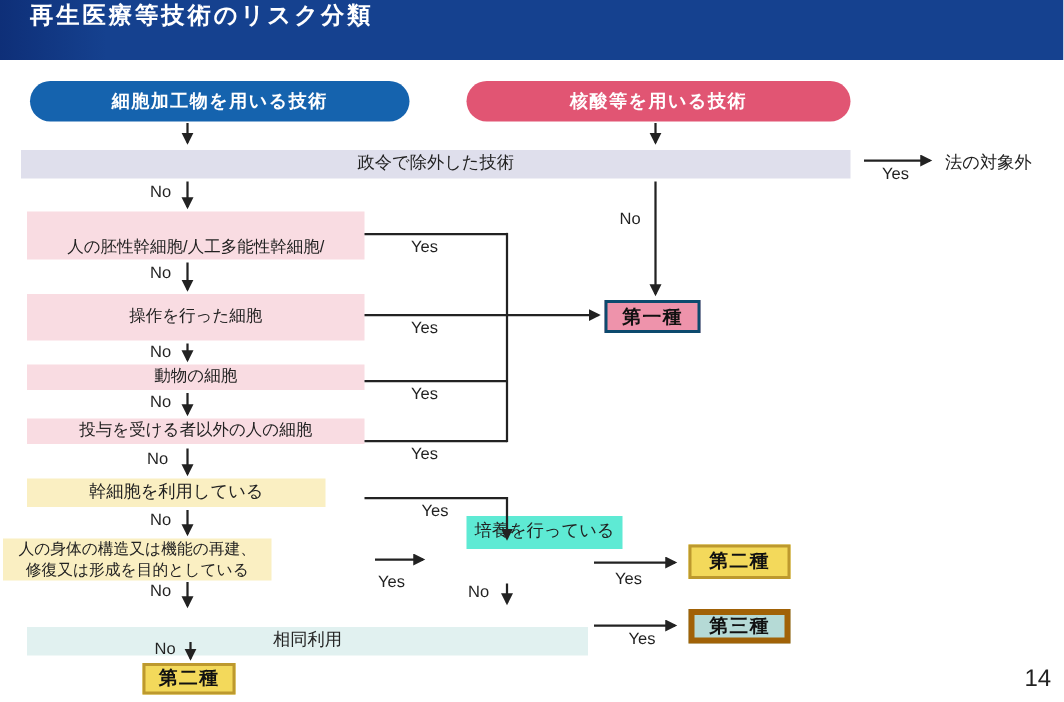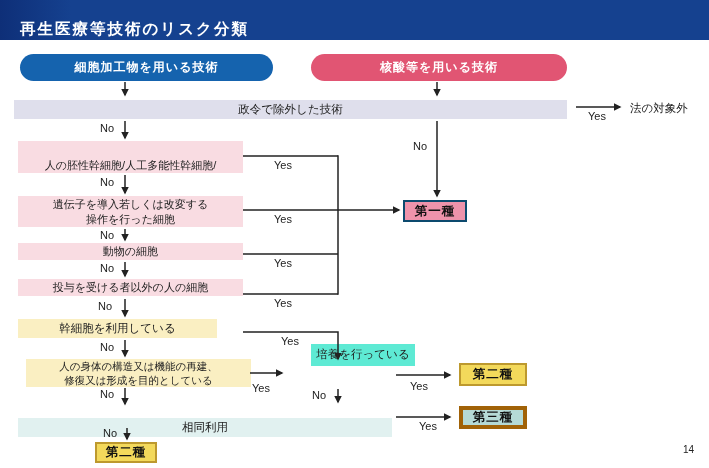--- a/index.html
+++ b/index.html
@@ -3,56 +3,56 @@
 <meta charset="utf-8">
 <style>
   html,body{margin:0;padding:0;}
   body{width:709px;height:468px;background:#ffffff;
        font-family:"Liberation Sans","DejaVu Sans",sans-serif;color:#1a1a1a;}
   #slide{position:relative;width:709px;height:468px;overflow:hidden;background:#fff;}
 
   
   .titlebar{position:absolute;left:0;top:0;width:709px;height:40px;
     background:linear-gradient(90deg,#0e2f78 0%,#15418f 10%,#15418f 100%);
-    display:flex;align-items:flex-end;}
+    display:flex;align-items:flex-start;}
   .titlebar .t{color:#ffffff;font-weight:bold;font-size:15.5px;letter-spacing:2px;padding-left:20px;}
 
   
   .pill{position:absolute;height:27px;border-radius:14px;display:flex;align-items:center;justify-content:center;
         color:#fff;font-weight:bold;font-size:12px;letter-spacing:1px;}
   .pill.blue{left:20px;top:54px;width:253px;background:#1563ae;}
   .pill.rose{left:311px;top:54px;width:256px;background:#e15573;}
 
   
   .node{position:absolute;display:flex;flex-direction:column;align-items:center;justify-content:center;
         font-size:11px;line-height:1.35;text-align:center;color:#222;}
   .bar-grey{left:14px;top:100px;width:553px;height:19px;background:#dfdfec;font-size:11.5px;}
   .pinkbox{background:#f9dce2;}
   .yellowbox{background:#faefc2;}
   .box1{left:18px;top:141px;width:225px;height:32px;justify-content:flex-end;}
   .box2{left:18px;top:196px;width:225px;height:31px;}
   .box3{left:18px;top:243px;width:225px;height:17px;}
   .box4{left:18px;top:279px;width:225px;height:17px;text-align:right;}
   .stem{left:18px;top:319px;width:199px;height:19px;font-size:11.5px;}
-  .purpose{left:26px;top:359px;width:225px;height:28px;font-size:10.5px;text-align:center;}
+  .purpose{left:2px;top:359px;width:179px;height:28px;font-size:10.5px;text-align:center;}
   .culture{left:288px;top:344px;width:104px;height:22px;background:#5eead4;font-size:11.5px;margin-left:23px;}
   .homo{left:18px;top:407px;width:374px;height:19px;background:#e1f1f0;font-size:11.5px;margin-top:11px;}
 
   
   .badge{position:absolute;display:flex;align-items:center;justify-content:center;
          font-weight:bold;font-size:12.5px;color:#111;box-sizing:border-box;letter-spacing:1px;}
   .c1{left:403px;top:200px;width:64px;height:22px;background:#ee93ab;border:2px solid #0c4a6e;}
   .c2r{left:459px;top:363px;width:68px;height:23px;background:#f3d95b;border:2px solid #bd992e;}
   .c3{left:459px;top:406px;width:68px;height:23px;background:#b5dad6;border:4px solid #a16207;}
   .c2b{left:95px;top:442px;width:62px;height:21px;background:#f3d95b;border:2px solid #bd992e;}
 
   
   .freetext{position:absolute;font-size:11.5px;color:#222;}
   .law{left:630px;top:101px;}
-  .pagenum{left:683px;top:444px;font-size:10px;color:#222;}
+  .pagenum{left:683px;top:444px;font-size:16px;color:#222;}
 
   
   .lbl{position:absolute;font-size:11px;color:#222;}
 
   svg.connectors{position:absolute;left:0;top:0;pointer-events:none;}
 </style>
 </head>
 <body>
 
 <div id="slide">
@@ -72,21 +72,20 @@
     <span>政令で除外した技術</span>
   </div>
 
   <span class="freetext law">法の対象外</span>
 
   <div class="node pinkbox box1">
     <span>人の胚性幹細胞/人工多能性幹細胞/</span>
   </div>
 
   <div class="node pinkbox box2">
-    <span>遺伝子を導入若しくは改変する</span>
     <span>操作を行った細胞</span>
   </div>
 
   <div class="node pinkbox box3">
     <span>動物の細胞</span>
   </div>
 
   <div class="node pinkbox box4">
     <span>投与を受ける者以外の人の細胞</span>
   </div>

